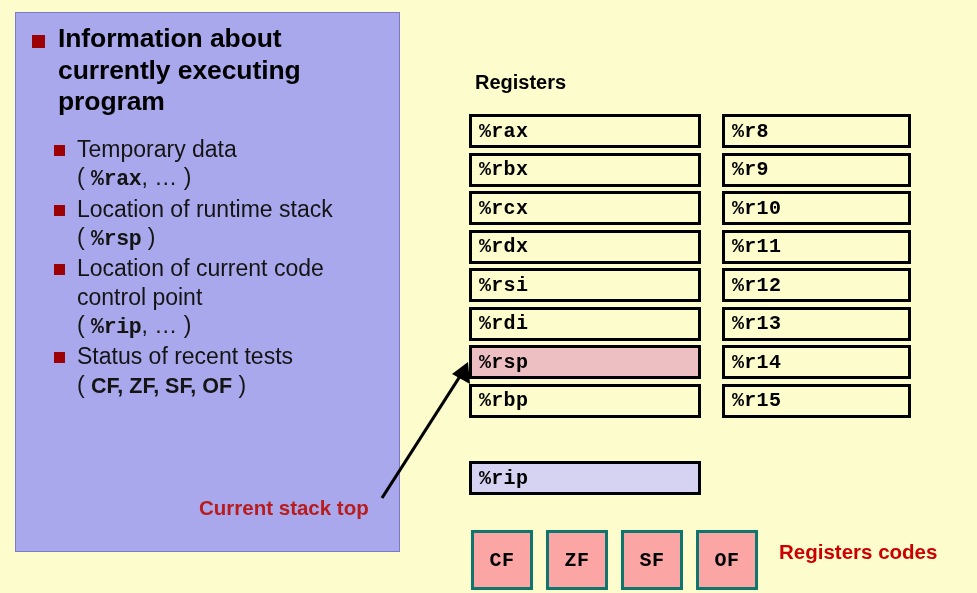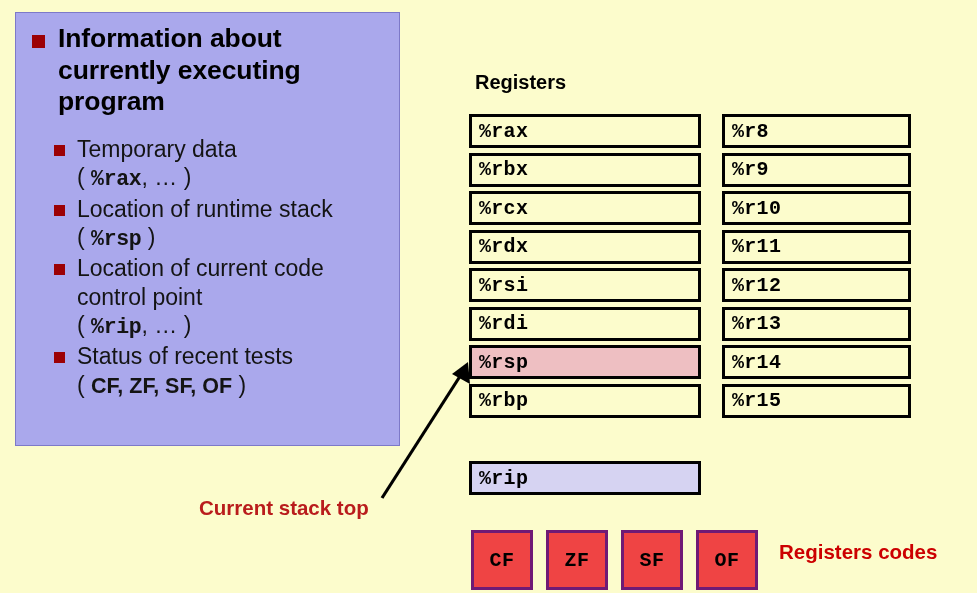--- a/index.html
+++ b/index.html
@@ -22,21 +22,21 @@
     height: 593px;
     background: #fcfccc;
   }
 
   
   #info-panel {
     position: absolute;
     left: 15px;
     top: 12px;
     width: 385px;
-    height: 434px;
+    height: 540px;
     background: #aaa8ec;
     border: 1px solid #7d79c8;
     box-sizing: border-box;
   }
   .bullet-l1 {
     position: absolute;
     left: 16px;
     top: 10px;
     width: 352px;
     display: flex;
@@ -176,22 +176,22 @@
     position: absolute;
     left: 471px;
     top: 530px;
     display: flex;
     gap: 13px;
   }
   .flag-box {
     width: 62px;
     height: 60px;
     box-sizing: border-box;
-    border: 3px solid #701a75;
-    background: #ef4444;
+    border: 3px solid #0f766e;
+    background: #fca5a5;
     display: flex;
     align-items: center;
     justify-content: center;
     font-family: "Liberation Mono", "DejaVu Sans Mono", monospace;
     font-size: 20px;
     font-weight: bold;
     color: #000;
     letter-spacing: 0.5px;
   }
   #cc-label {

